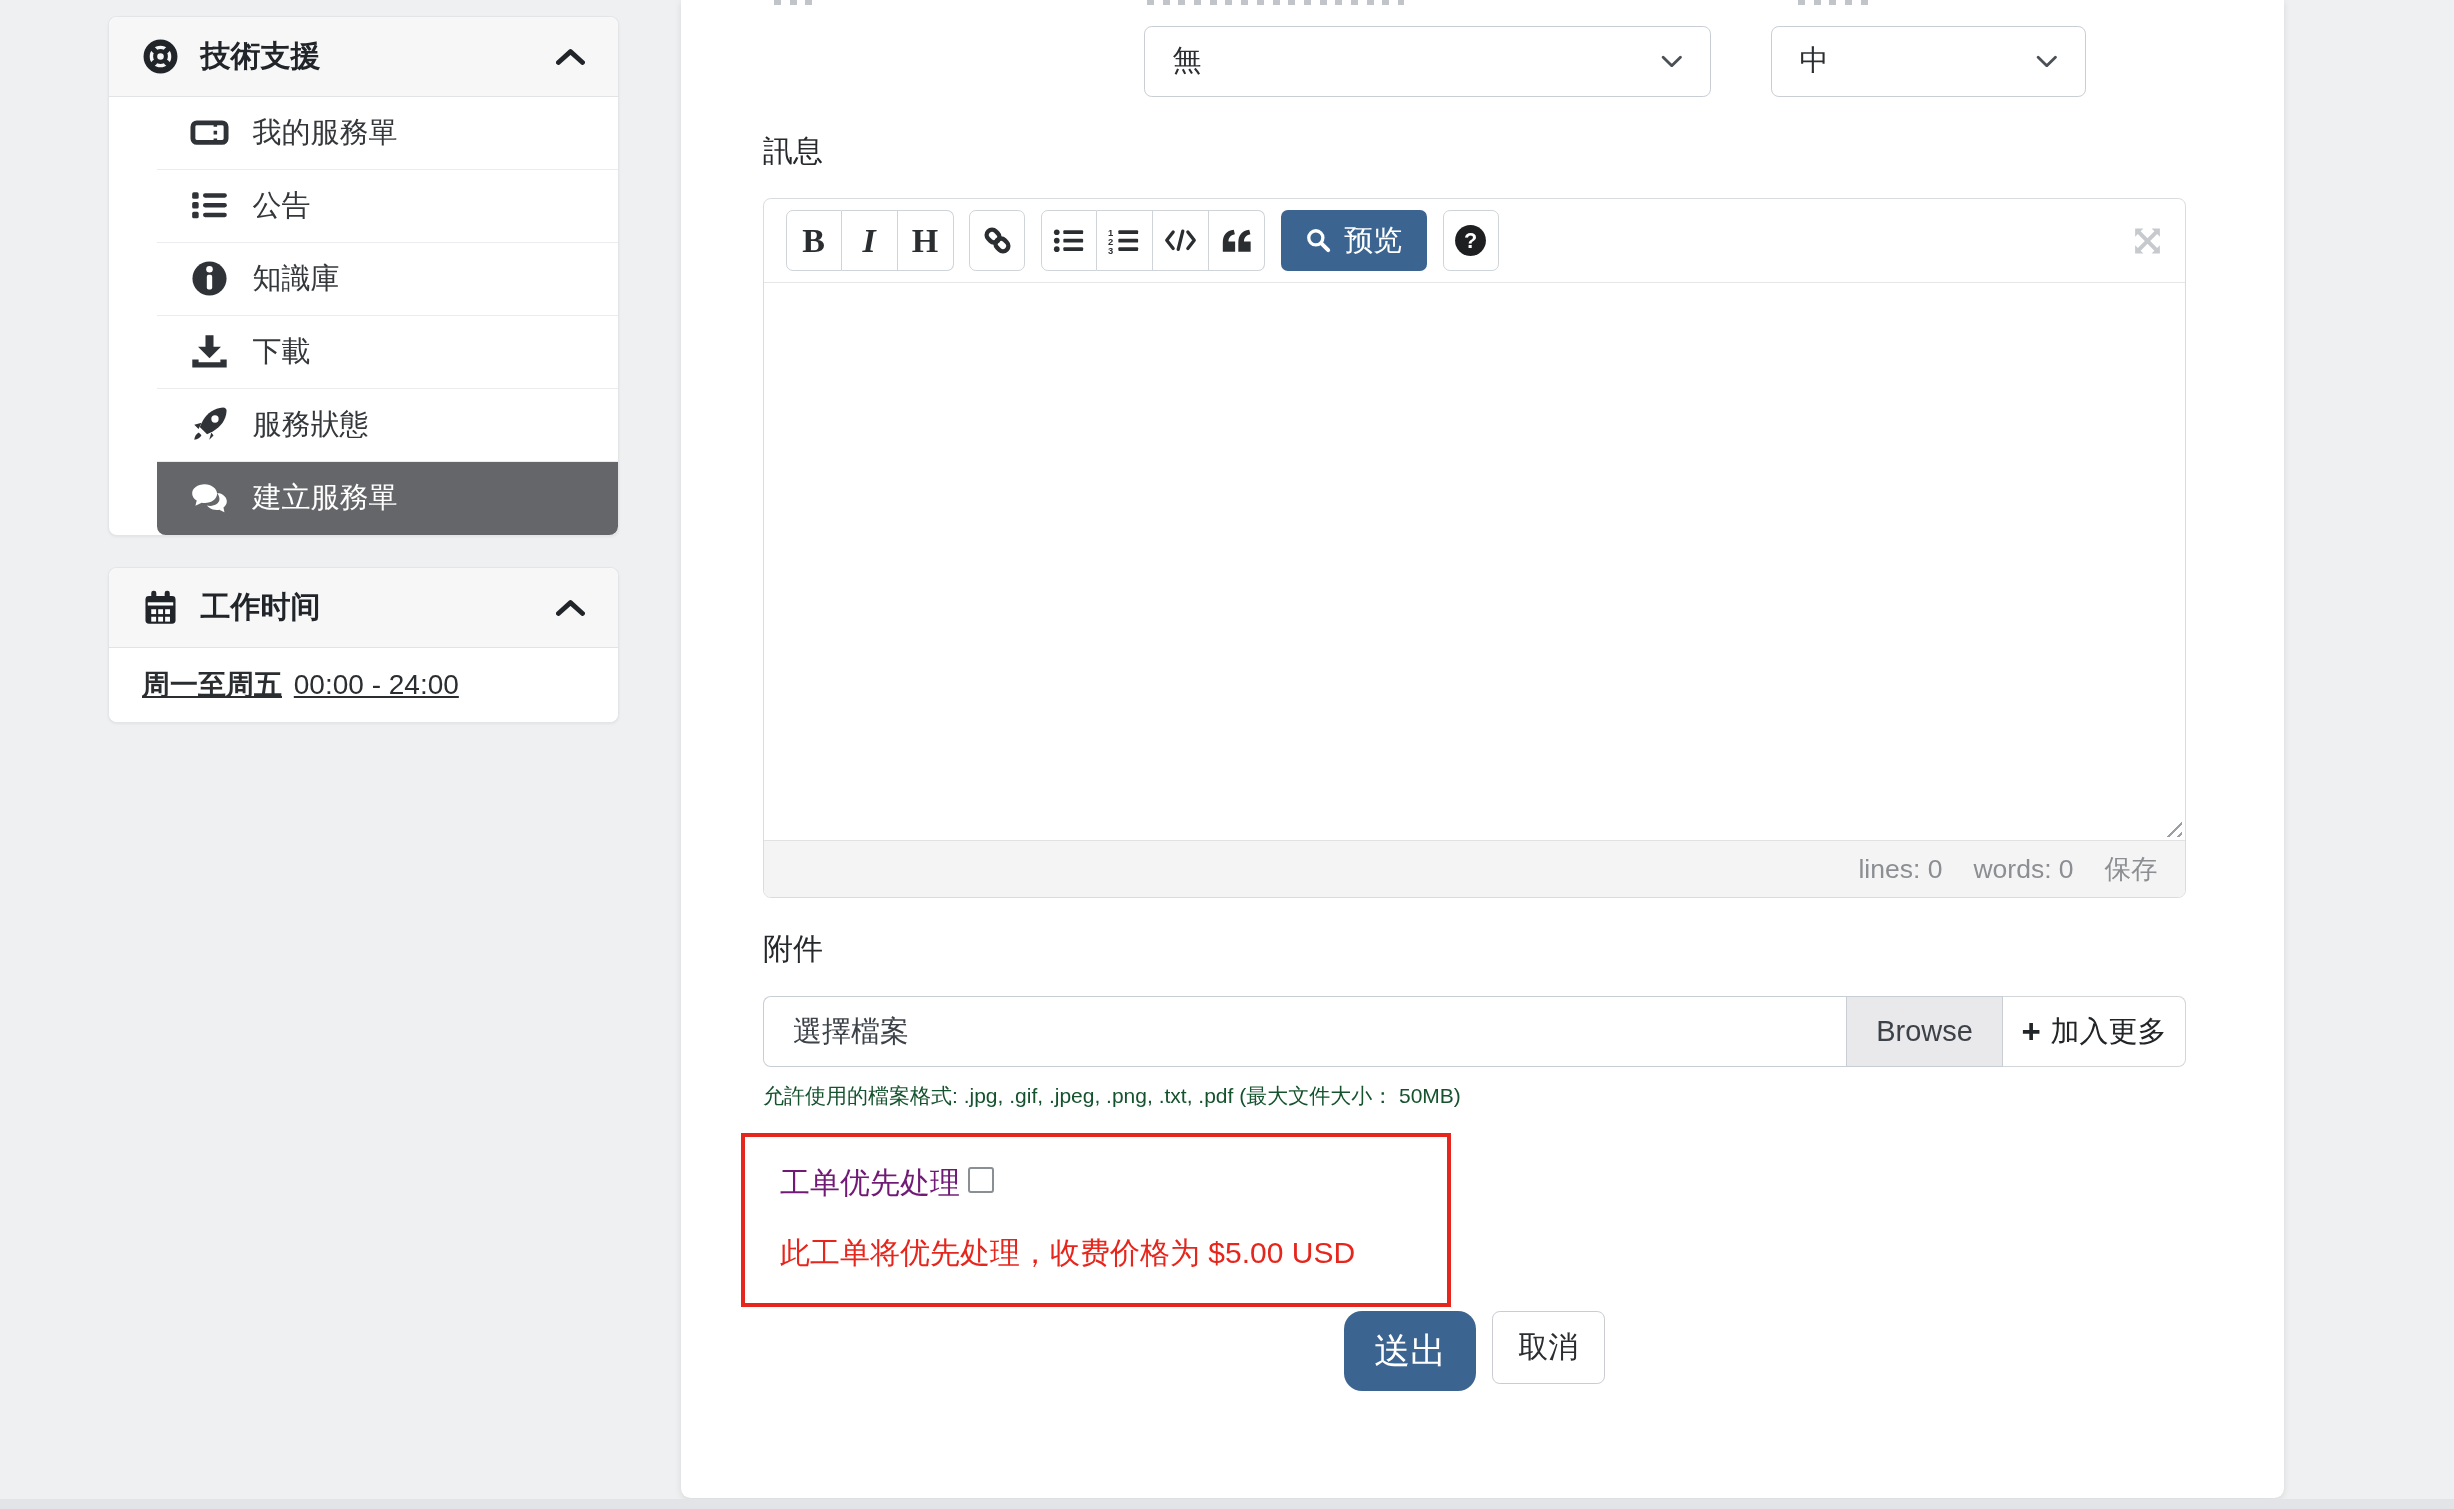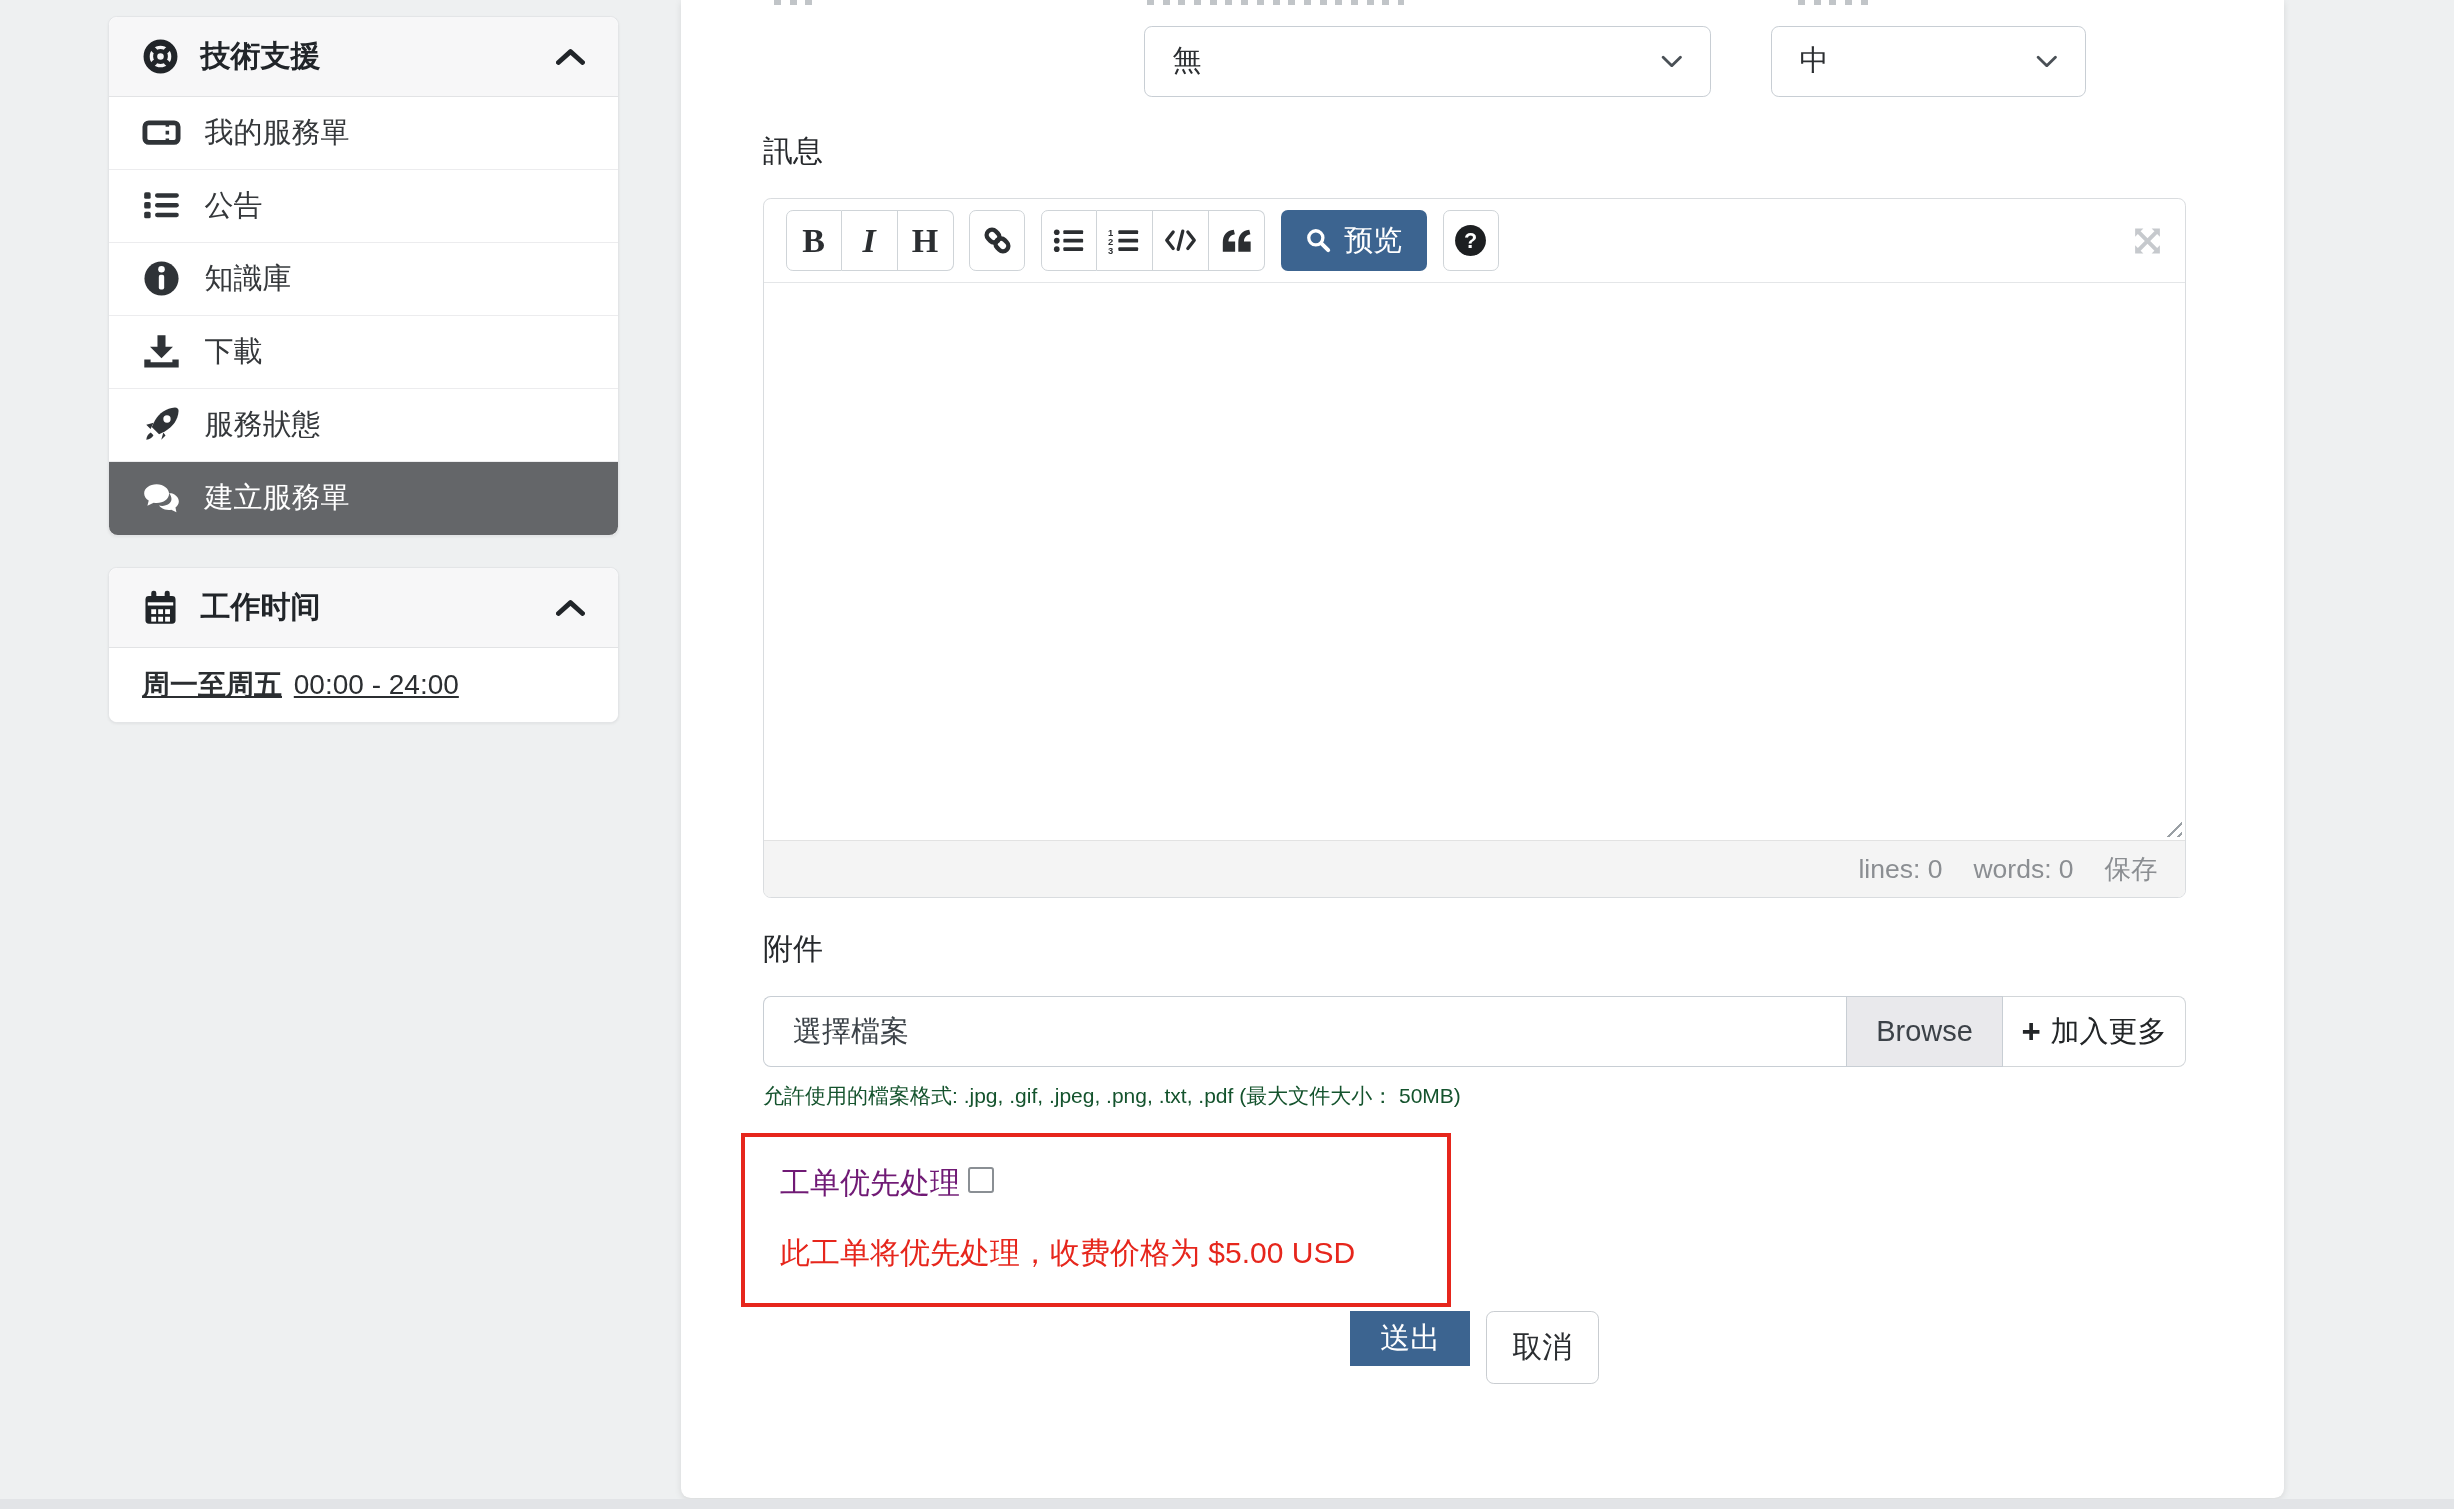--- a/index.html
+++ b/index.html
@@ -27,21 +27,21 @@
   .side-head {
     display:flex; align-items:center; gap:21.6px;
     height:80px; padding:0 33px;
     background:#f7f7f8; border-bottom:1px solid #e2e3e5;
     border-radius:8.8px 8.8px 0 0;
     font-size:30px; font-weight:bold; color:#212529;
     cursor:pointer;
   }
   .side-head .head-icon { width:37px; color:#212529; }
   .side-head .chev { margin-left:auto; color:#212529; width:29px; }
-  .side-nav { list-style:none; }
+  .side-nav { list-style:none;margin-left:48px; }
   .side-nav li {
     display:flex; align-items:center; gap:23.5px;
     height:73px; padding:0 33px;
     font-size:29px; color:#35383b;
     border-bottom:1px solid #ececee;
     cursor:pointer;
   }
   .side-nav li:last-child { border-bottom:none; border-radius:0 0 8.8px 8.8px; }
   .side-nav li .nav-icon { width:39px; color:#2f3337; flex:none; }
   .side-nav li.active { background:#646669; color:#fff; }
@@ -153,22 +153,22 @@
   .checkbox {
     width:26.5px; height:26.5px; border:2px solid #8a8f94; border-radius:2.9px;
     background:#fff; margin-left:7.8px; margin-top:-5.9px; cursor:pointer; flex:none;
   }
   .warning { margin-top:29px; font-size:30px; color:var(--danger,#e6261c); }
 
   
   .actions { position:absolute; left:82px; top:1311px; width:1423px;
     display:flex; justify-content:center; gap:15.7px; }
   .btn-submit {
-    height:55px; padding:0 30px; border:none; border-radius:0;
-    background:var(--accent,#3c6490); color:#fff; font-size:30px; cursor:pointer; font-family:inherit;
+    height:80px; padding:0 30px; border:none; border-radius:18px;
+    background:var(--accent,#3c6490); color:#fff; font-size:36px; cursor:pointer; font-family:inherit;
   }
   .btn-cancel {
     height:73px; padding:0 25.5px; border:1px solid #c9cdd1; border-radius:7.8px;
     background:#fff; color:#2b2e31; font-size:30px; cursor:pointer; font-family:inherit;
   }
 </style>
 </head>
 <body>
 
 <aside>

